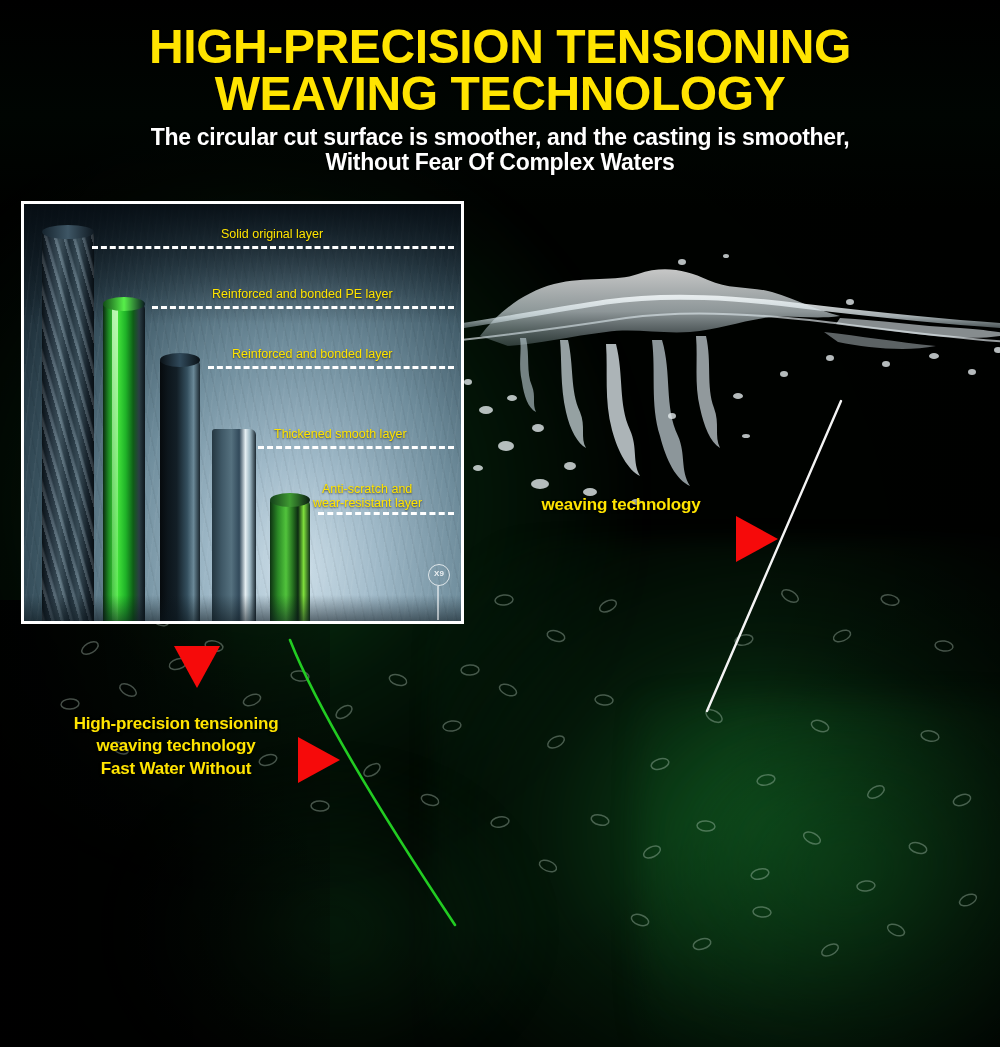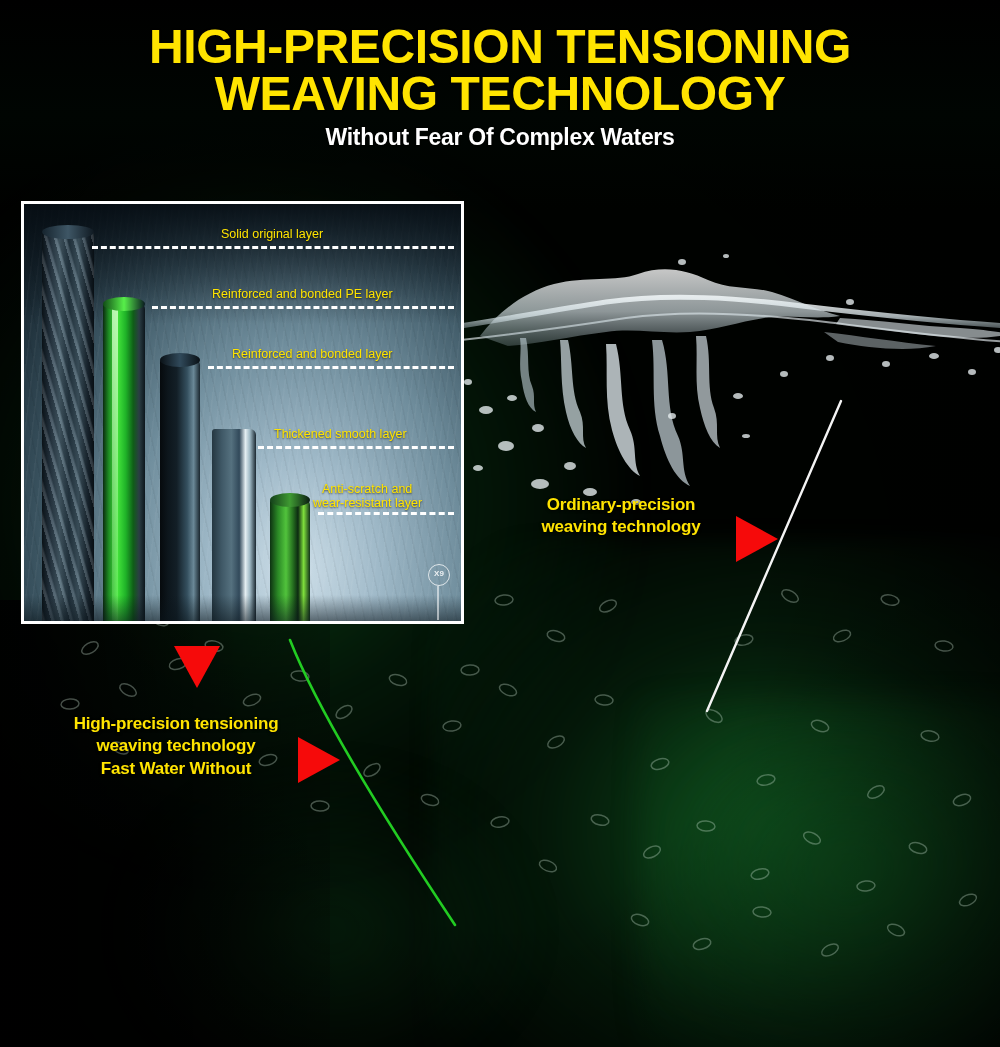--- a/index.html
+++ b/index.html
@@ -371,20 +371,21 @@
       <ellipse cx="306" cy="16" rx="3" ry="2"></ellipse>
     </g>
   </svg>
 
   <div class="headings">
     <div>
       <span class="title-line" style="color:#ffe400">HIGH-PRECISION TENSIONING</span>
       <span class="title-line" style="color:#ffe400">WEAVING TECHNOLOGY</span>
     </div>
     <div class="sub-wrap">
+      <span class="subtitle-line" style="color:#ffffff">The circular cut surface is smoother, and the casting is smoother,</span>
       <span class="subtitle-line" style="color:#ffffff">Without Fear Of Complex Waters</span>
     </div>
   </div>
 
   <div id="inset">
     <div class="inset-bg"></div>
     <div class="inset-bg-grain"></div>
     <div class="inset-bg-dark-top"></div>
 
     <div class="bar" style="left:18px; width:52px; height:390px;">
@@ -440,21 +441,20 @@
 
   <svg class="line-svg" viewBox="0 0 1000 1047">
 
     <path d="M290,640 C316,706 372,800 455,925" fill="none" stroke="#22cc22" stroke-width="2.6" stroke-linecap="round"></path>
 
     <path d="M841,401 C812,468 766,576 707,711" fill="none" stroke="#f4f4f4" stroke-width="2.4" stroke-linecap="round"></path>
   </svg>
 
   <div class="tri-right" style="left:736px; top:516px;"></div>
   <div id="anno-ordinary" class="anno">
-    <div>Ordinary-precision</div>
     <div>weaving technology</div>
   </div>
 
   <div class="tri-down" style="left:174px; top:646px;"></div>
   <div class="tri-right" style="left:298px; top:737px;"></div>
   <div id="anno-high" class="anno">
     <div>High-precision tensioning</div>
     <div>weaving technology</div>
     <div>Fast Water Without</div>
   </div>

